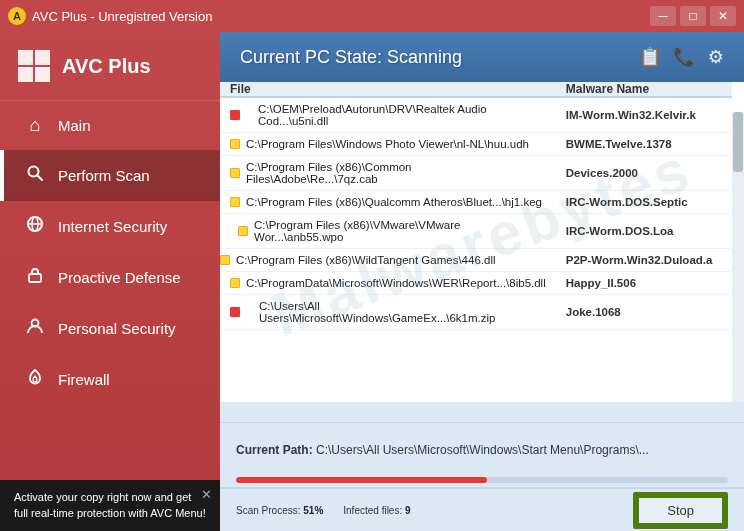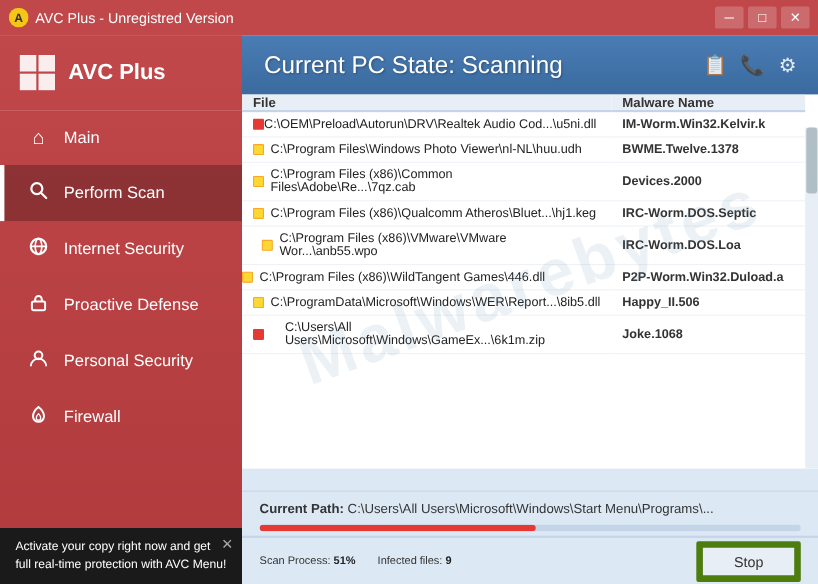--- a/index.html
+++ b/index.html
@@ -140,21 +140,21 @@
     
     .content-header {
       background: linear-gradient(180deg, #4a7db5 0%, #3a6a9e 100%);
       padding: 14px 20px;
       display: flex;
       align-items: center;
       justify-content: space-between;
     }
     .content-title {
       color: white;
-      font-size: 22px;
+      font-size: 18px;
       font-weight: 300;
       text-shadow: 1px 1px 2px rgba(0,0,0,0.3);
     }
     .header-icons {
       display: flex;
       gap: 12px;
     }
     .header-icon-btn {
       color: white;
       font-size: 18px;
@@ -225,21 +225,21 @@
       width: 10px;
       left: 1px;
       height: 60px;
       background: #b0bec5;
       border-radius: 3px;
     }
 
     
     .current-path-bar {
       background: #dce9f5;
-      padding: 8px 16px;
+      padding: 20px 16px;
       font-size: 12px;
       color: #333;
       border-top: 1px solid #c5d5e8;
       margin-top: 20px;
     }
     .current-path-label {
       font-weight: 600;
       color: #333;
     }
 
@@ -401,21 +401,21 @@
       <div style="overflow-y:auto; height:100%; padding-right:12px;">
         <table class="scan-table">
           <thead>
             <tr>
               <th style="width:55%">File</th>
               <th>Malware Name</th>
             </tr>
           </thead>
           <tbody id="scan-rows">
               <tr>
-                <td style="display: flex; align-items: center; gap: 0; padding: 5px 10px;">
+                <td style="display: flex; align-items: center; gap: 18px; padding: 5px 10px;">
                   <div class="file-icon red"></div>
                   <span>C:\OEM\Preload\Autorun\DRV\Realtek Audio Cod...\u5ni.dll</span>
                 </td>
                 <td style="padding: 5px 10px; font-weight: 600; color: rgb(51, 51, 51);">IM-Worm.Win32.Kelvir.k</td>
               </tr>
               <tr>
                 <td style="display: flex; align-items: center; gap: 6px; padding: 5px 10px;">
                   <div class="file-icon yellow"></div>
                   <span>C:\Program Files\Windows Photo Viewer\nl-NL\huu.udh</span>
                 </td>

